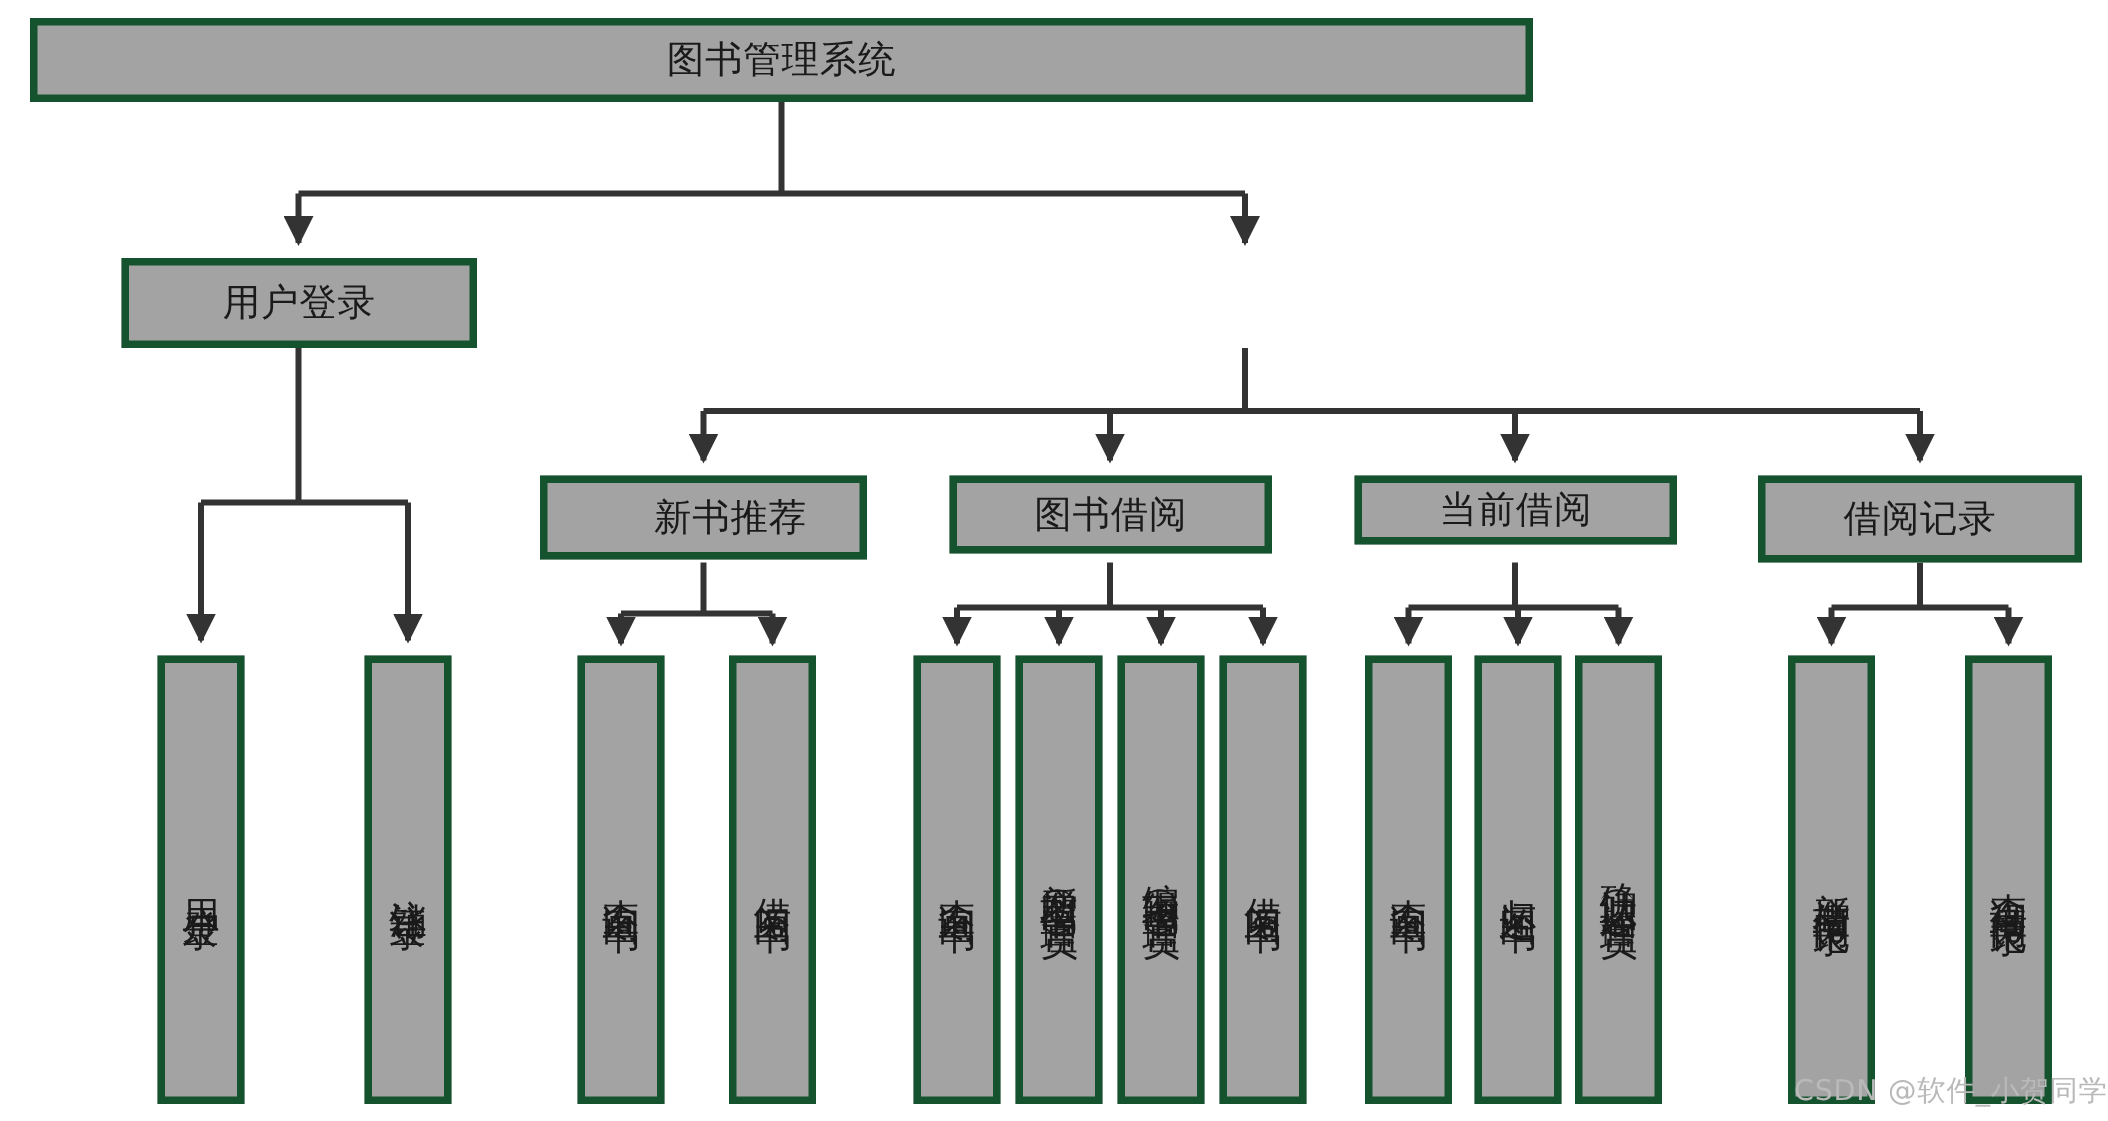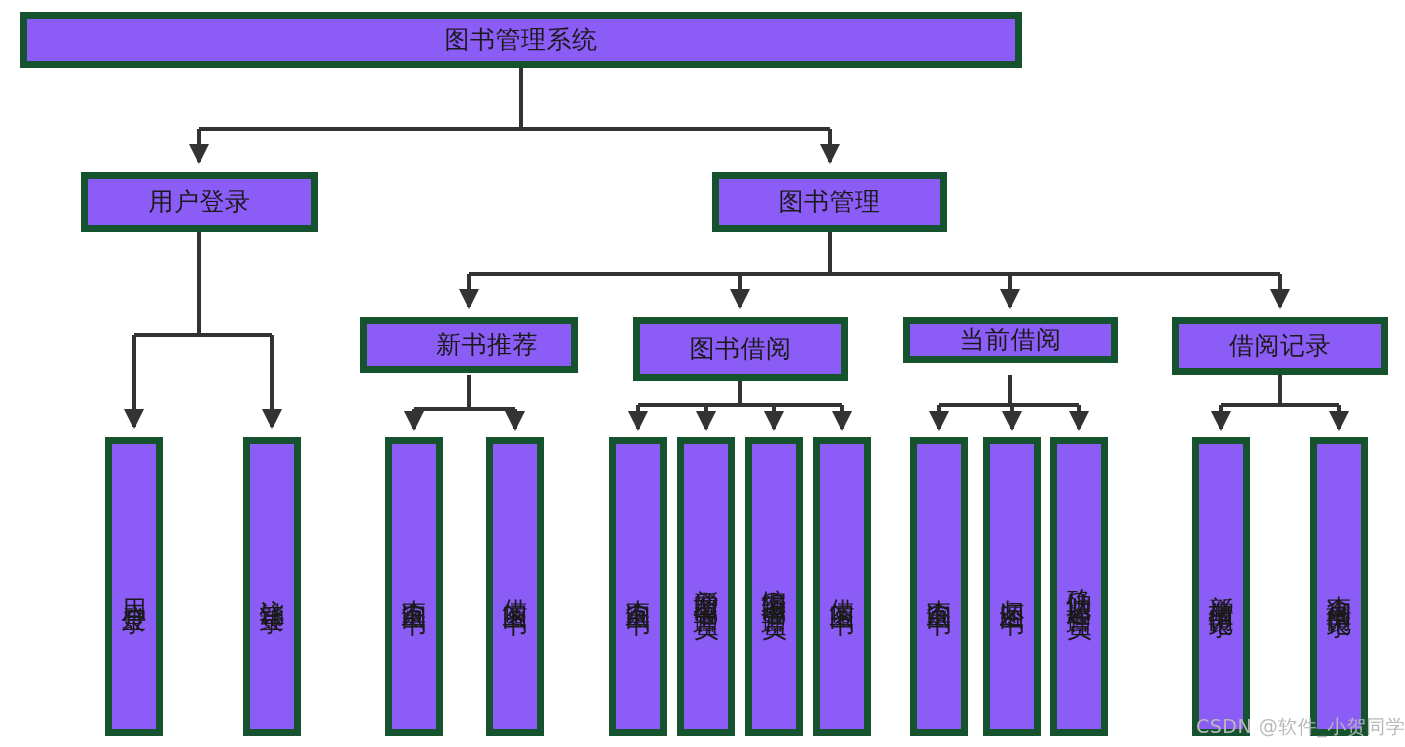--- a/index.html
+++ b/index.html
@@ -22,22 +22,22 @@
     position: absolute;
     left: 0;
     top: 0;
     width: 1405px;
     height: 747px;
     pointer-events: none;
   }
   .node {
     position: absolute;
     box-sizing: border-box;
-    border: 7px solid #14532d;
-    background: #8b5cf6;
+    border: 5px solid #14532d;
+    background: #a3a3a3;
     display: flex;
     align-items: center;
     justify-content: center;
     color: #1a1a1a;
   }
   .node .label {
     display: block;
     text-align: center;
     line-height: 1.18;
     white-space: pre;
@@ -122,28 +122,25 @@
     </g>
   </svg>
 
   <div class="node horiz" style="left:20px; top:12px; width:1002px; height:56px;">
     <span class="label">图书管理系统</span>
   </div>
 
   <div class="node horiz" style="left:81px; top:172px; width:237px; height:60px;">
     <span class="label">用户登录</span>
   </div>
-  <div class="node horiz" style="left:712px; top:172px; width:235px; height:60px;">
-    <span class="label">图书管理</span>
-  </div>
 
   <div class="node horiz" style="left:360px; top:317px; width:218px; height:56px;padding-left:36px;">
     <span class="label">新书推荐</span>
   </div>
-  <div class="node horiz" style="left:633px; top:317px; width:215px; height:64px;">
+  <div class="node horiz" style="left:633px; top:317px; width:215px; height:52px;">
     <span class="label">图书借阅</span>
   </div>
   <div class="node horiz" style="left:903px; top:317px; width:215px; height:46px;">
     <span class="label">当前借阅</span>
   </div>
   <div class="node horiz" style="left:1172px; top:317px; width:216px; height:58px;align-items:center;">
     <span class="label">借阅记录</span>
   </div>
 
   <div class="node vert" style="left:105px; top:437px; width:58px; height:299px;">

